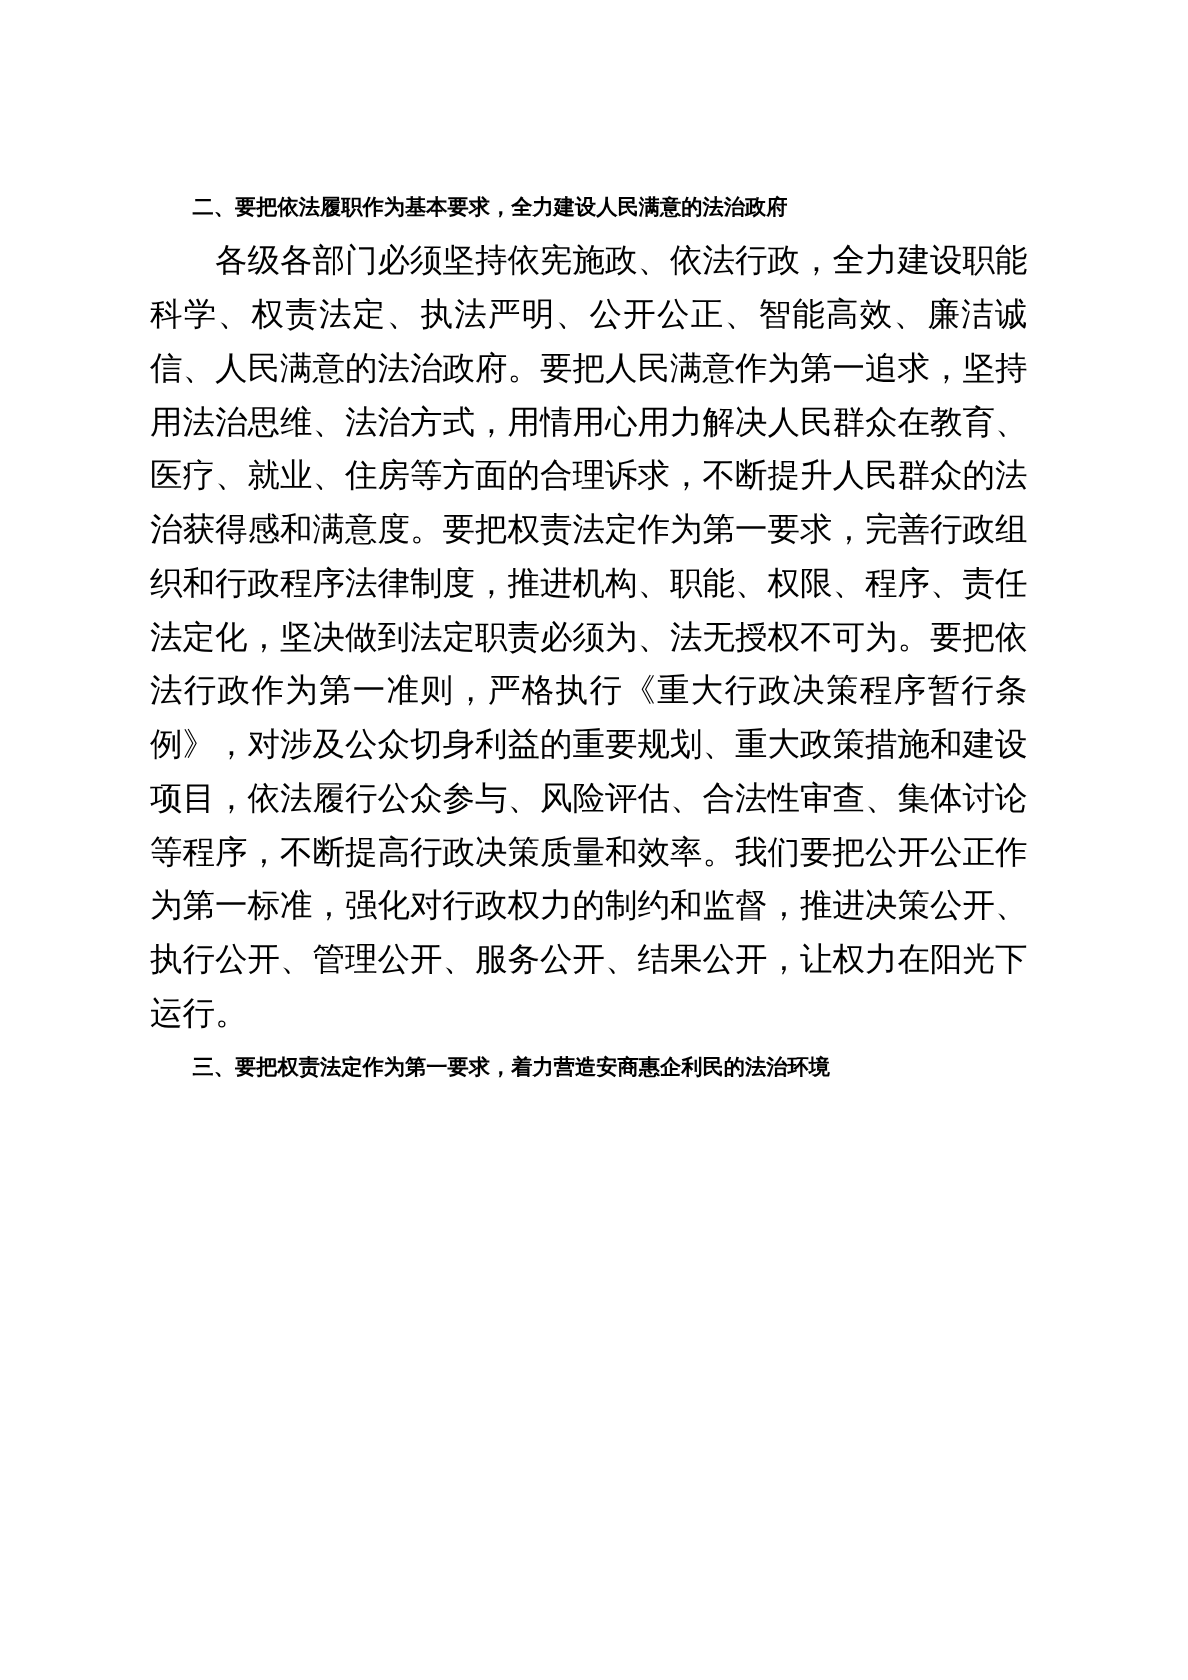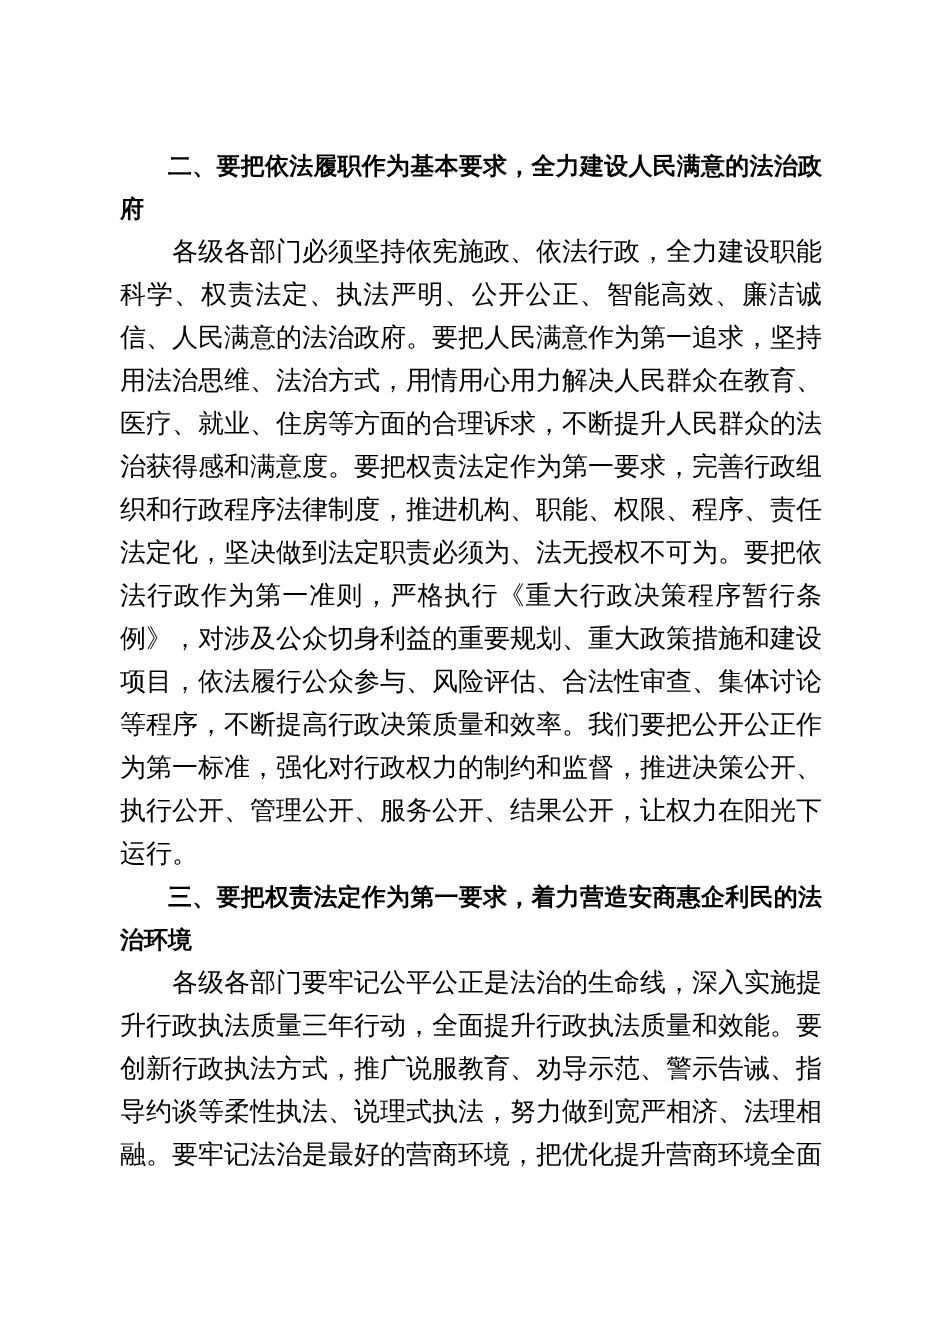--- a/index.html
+++ b/index.html
@@ -14,21 +14,21 @@
     background: #ffffff;
     box-sizing: border-box;
     padding: 144px 128px 0 120px;
     overflow: hidden;
     color: #000000;
   }
   .doc-heading {
     margin: 0;
     font-family: "Liberation Sans", "DejaVu Sans", sans-serif;
     font-weight: 700;
-    font-size: 24px;
+    font-size: 17px;
     line-height: 43px;
     text-indent: 2em;
     text-align: justify;
     text-justify: inter-ideograph;
     color: #000000;
     letter-spacing: 0;
   }
   .doc-paragraph {
     margin: 0;
     font-family: Liberation Sans, sans-serif;
@@ -46,15 +46,14 @@
 <body>
 
 <div class="page">
 
   <h2 class="doc-heading">二、要把依法履职作为基本要求，全力建设人民满意的法治政府</h2>
 
   <p class="doc-paragraph">各级各部门必须坚持依宪施政、依法行政，全力建设职能科学、权责法定、执法严明、公开公正、智能高效、廉洁诚信、人民满意的法治政府。要把人民满意作为第一追求，坚持用法治思维、法治方式，用情用心用力解决人民群众在教育、医疗、就业、住房等方面的合理诉求，不断提升人民群众的法治获得感和满意度。要把权责法定作为第一要求，完善行政组织和行政程序法律制度，推进机构、职能、权限、程序、责任法定化，坚决做到法定职责必须为、法无授权不可为。要把依法行政作为第一准则，严格执行《重大行政决策程序暂行条例》，对涉及公众切身利益的重要规划、重大政策措施和建设项目，依法履行公众参与、风险评估、合法性审查、集体讨论等程序，不断提高行政决策质量和效率。我们要把公开公正作为第一标准，强化对行政权力的制约和监督，推进决策公开、执行公开、管理公开、服务公开、结果公开，让权力在阳光下运行。</p>
 
   <h2 class="doc-heading">三、要把权责法定作为第一要求，着力营造安商惠企利民的法治环境</h2>
 
-  <p class="doc-paragraph">各级各部门要牢记公平公正是法治的生命线，深入实施提升行政执法质量三年行动，全面提升行政执法质量和效能。要创新行政执法方式，推广说服教育、劝导示范、警示告诫、指导约谈等柔性执法、说理式执法，努力做到宽严相济、法理相融。要牢记法治是最好的营商环境，把优化提升营商环境全面</p>
 
 </div>
 
 </body></html>

